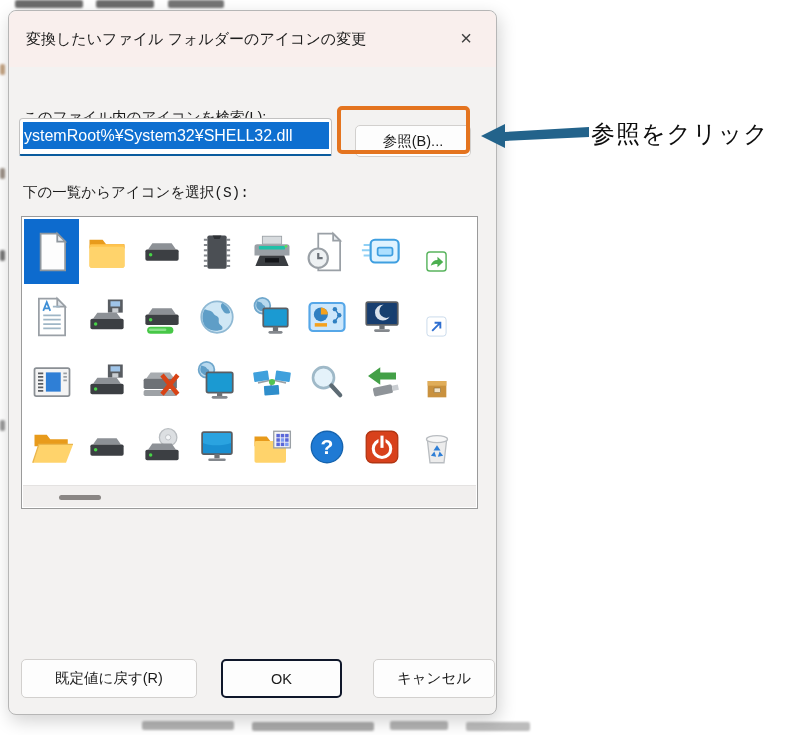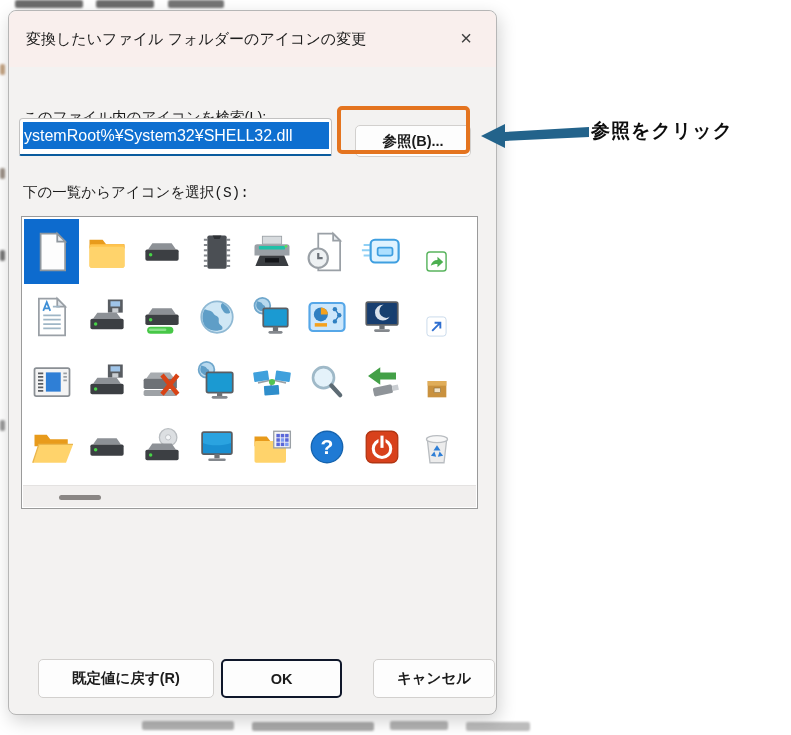--- a/index.html
+++ b/index.html
@@ -27,23 +27,23 @@
 
   .input-field { position:absolute; left:10px; top:107px; width:313px; height:38px;
     background:#ffffff; border:1px solid #c2c2c2; border-bottom:2.5px solid #0a5c9e;
     border-radius:4px 4px 2px 2px; overflow:hidden; }
   .input-field .sel { position:absolute; left:3px; top:3px; right:2px; bottom:5px;
     background:#0e6fd0; color:#ffffff; font-size:16px; display:flex; align-items:center;
     padding-left:1px; white-space:nowrap; overflow:hidden; }
 
   .btn { position:absolute; background:#fdfdfd; border:1px solid #d2d0ce; border-radius:5px;
     font-size:14.5px; color:#1b1b1b; display:flex; align-items:center; justify-content:center;
-    font-family:"Liberation Sans","DejaVu Sans",sans-serif;font-weight:bold; }
+    font-family:"Liberation Sans","DejaVu Sans",sans-serif; }
   .browse-btn { left:346px; top:114px; width:116px; height:32px; }
-  .reset-btn  { left:29px;  top:648px; width:176px; height:39px; }
+  .reset-btn  { left:12px;  top:648px; width:176px; height:39px; }
   .ok-btn     { left:212px; top:648px; width:121px; height:39px; border:2px solid #0f172a; }
   .cancel-btn { left:364px; top:648px; width:122px; height:39px; }
 
   
   .listbox { position:absolute; left:12px; top:205px; width:457px; height:293px;
     background:#ffffff; border:1px solid #9a9a9a; }
   .icon-grid { position:absolute; left:2px; top:2px; }
   .icon-row { display:flex; height:65px; }
   .icon-cell { width:55px; height:65px; display:flex; align-items:center; justify-content:center; }
   .icon-cell svg { width:42px; height:42px; display:block; }
@@ -54,21 +54,21 @@
   .icon-cell.selected { background:#0d6bce; }
   .hscrollbar { position:absolute; left:1px; right:1px; bottom:1px; height:22px;
     background:#f1efee; border-top:1px solid #e4e2e1; }
   .hthumb { position:absolute; left:36px; top:9px; width:42px; height:5px;
     background:#8a8684; border-radius:2.5px; }
 
   
   .hl-box { position:absolute; left:337px; top:106px; width:133px; height:48px;
     border:4px solid #e4741f; border-radius:5px; pointer-events:none; }
   .anno-arrow { position:absolute; left:481px; top:122px; width:108px; height:27px; }
-  .anno-text { position:absolute; left:591px; top:118px; font-size:19px; font-weight:700;
+  .anno-text { position:absolute; left:591px; top:118px; font-size:24px; font-weight:400;
     color:#0d0d0d; letter-spacing:1px; white-space:nowrap; }
 </style>
 </head>
 <body>
 
 <div class="stage">
 
   <div class="remnant" style="left:15px;top:0;width:68px;height:8px;background:#3c3c3c;"></div>
   <div class="remnant" style="left:96px;top:0;width:58px;height:8px;background:#3c3c3c;"></div>
   <div class="remnant" style="left:168px;top:0;width:56px;height:8px;background:#474747;"></div>

